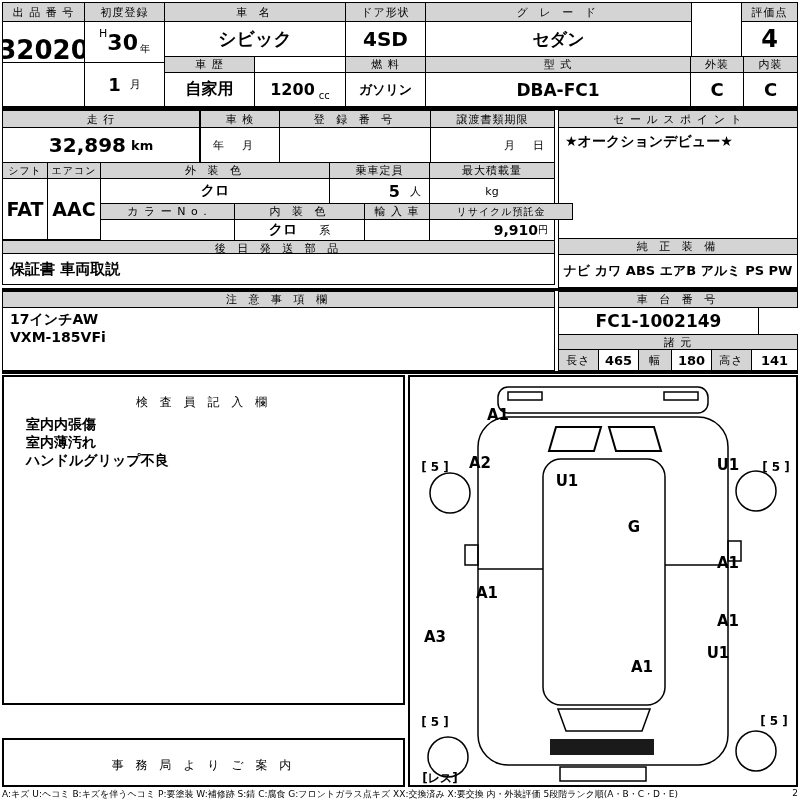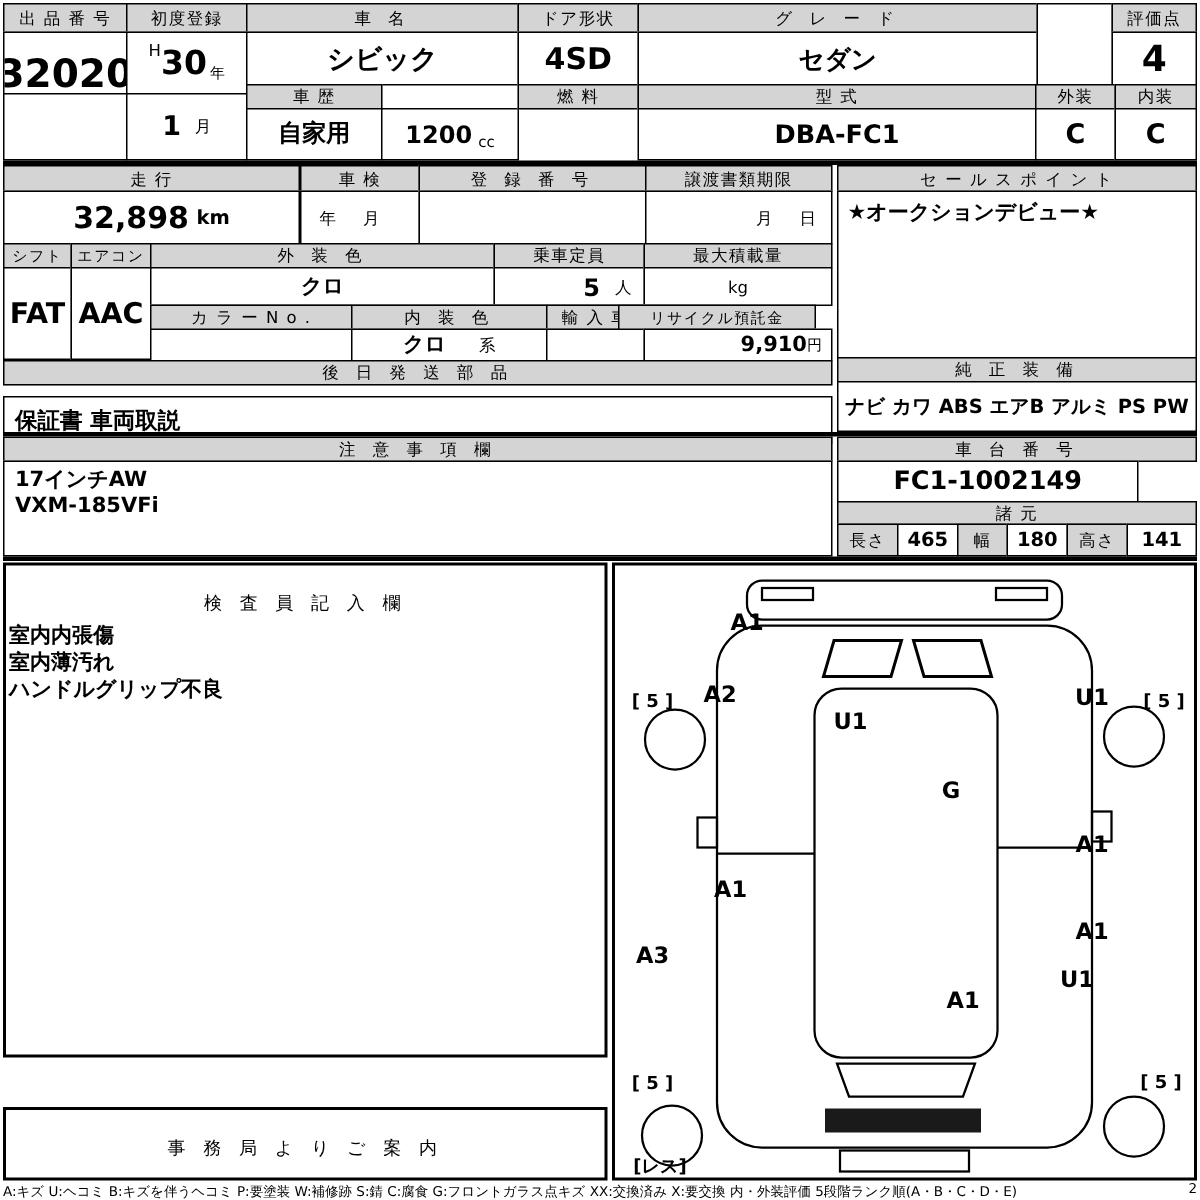--- a/index.html
+++ b/index.html
@@ -16,21 +16,21 @@
   .col   { flex-direction:column; align-items:flex-start; justify-content:flex-start; }
   .ls4 { letter-spacing:4px; }
   .f9{font-size:9px}.f10{font-size:10px}.f11{font-size:11px}
   .f13{font-size:13px}.f14{font-size:14px}.f15{font-size:15px}.f16{font-size:16px}
   .f17{font-size:17px}.f18{font-size:18px}.f19{font-size:19px}.f20{font-size:20px}
   .f22{font-size:22px}.f24{font-size:24px}.f26{font-size:26px}
   .dl { position:absolute; transform:translate(-50%,-50%); font-weight:bold; font-size:15px; white-space:nowrap; z-index:2; }
   .dl-small { font-size:12px; }
   svg.car { position:absolute; left:0; top:0; width:100%; height:100%; z-index:1; }
   .boxtitle { width:100%; text-align:center; padding-top:17px; font-size:12px; letter-spacing:4px; }
-  .boxlines { padding:4px 2px; font-weight:bold; font-size:14px; line-height:1.3; }
+  .boxlines { padding:4px 22px; font-weight:bold; font-size:14px; line-height:1.3; }
   .legend { position:absolute; left:2px; top:788px; width:796px; height:12px;
             display:flex; justify-content:space-between; font-size:9px; white-space:nowrap; overflow:hidden; }
 </style>
 </head>
 <body>
 
 <div id="sheet">
 
   <div class="cell hdr" style="left:2px;top:2px;width:83px;height:20px">出 品 番 号</div>
   <div class="cell b f26" style="left:2px;top:21px;width:83px;height:58px">32020</div>
@@ -55,20 +55,21 @@
 
   <div class="cell hdr" style="left:254px;top:72px;width:92px;height:17px">排 気 量</div>
   <div class="cell" style="left:254px;top:72px;width:92px;height:35px">
     <span class="b f16">1200</span>
     <span class="f10" style="margin-left:4px;align-self:flex-end;padding-bottom:5px">cc</span>
   </div>
 
   <div class="cell hdr" style="left:345px;top:2px;width:81px;height:20px">ドア形状</div>
   <div class="cell b f20" style="left:345px;top:21px;width:81px;height:36px">4SD</div>
   <div class="cell hdr" style="left:345px;top:56px;width:81px;height:17px">燃 料</div>
+  <div class="cell b f13" style="left:345px;top:72px;width:81px;height:35px">ガソリン</div>
 
   <div class="cell hdr ls4" style="left:425px;top:2px;width:267px;height:20px">グ レ ー ド</div>
   <div class="cell b f17" style="left:425px;top:21px;width:267px;height:36px">セダン</div>
   <div class="cell" style="left:691px;top:2px;width:51px;height:55px"></div>
 
   <div class="cell hdr" style="left:741px;top:2px;width:57px;height:20px">評価点</div>
   <div class="cell b f24" style="left:741px;top:21px;width:57px;height:36px">4</div>
 
   <div class="cell hdr" style="left:425px;top:56px;width:266px;height:17px">型 式</div>
   <div class="cell b f17" style="left:425px;top:72px;width:266px;height:35px">DBA-FC1</div>
@@ -127,28 +128,28 @@
 
   <div class="cell hdr ls4" style="left:234px;top:203px;width:131px;height:17px">内 装 色</div>
   <div class="cell" style="left:234px;top:219px;width:131px;height:22px">
     <span class="b f14">クロ</span>
     <span class="f11" style="margin-left:22px">系</span>
   </div>
 
   <div class="cell hdr" style="left:364px;top:203px;width:66px;height:17px">輸 入 車</div>
   <div class="cell" style="left:364px;top:219px;width:66px;height:22px"></div>
 
-  <div class="cell hdr f10" style="left:412px;top:203px;width:132px;height:17px">リサイクル預託金</div>
+  <div class="cell hdr f10" style="left:429px;top:203px;width:144px;height:17px">リサイクル預託金</div>
   <div class="cell right" style="left:429px;top:219px;width:126px;height:22px;padding-right:6px">
     <span class="b f14">9,910</span>
     <span class="f10">円</span>
   </div>
 
   <div class="cell hdr ls4" style="left:2px;top:240px;width:553px;height:17px">後 日 発 送 部 品</div>
-  <div class="cell left b f15" style="left:2px;top:264px;width:553px;height:32px;padding-left:7px">保証書 車両取説</div>
+  <div class="cell left b f15" style="left:2px;top:253px;width:553px;height:32px;padding-left:7px">保証書 車両取説</div>
 
   <div class="cell hdr ls4" style="left:558px;top:238px;width:240px;height:17px">純 正 装 備</div>
   <div class="cell b f13" style="left:558px;top:254px;width:240px;height:34px">ナビ カワ ABS エアB アルミ PS PW</div>
 
   <div class="thick" style="left:2px;top:288px;width:796px;height:3px"></div>
 
   <div class="cell hdr ls4" style="left:2px;top:291px;width:553px;height:17px">注 意 事 項 欄</div>
   <div class="cell col" style="left:2px;top:307px;width:553px;height:64px;padding:3px 7px">
     <div class="b f14">17インチAW</div>
     <div class="b f14">VXM-185VFi</div>

